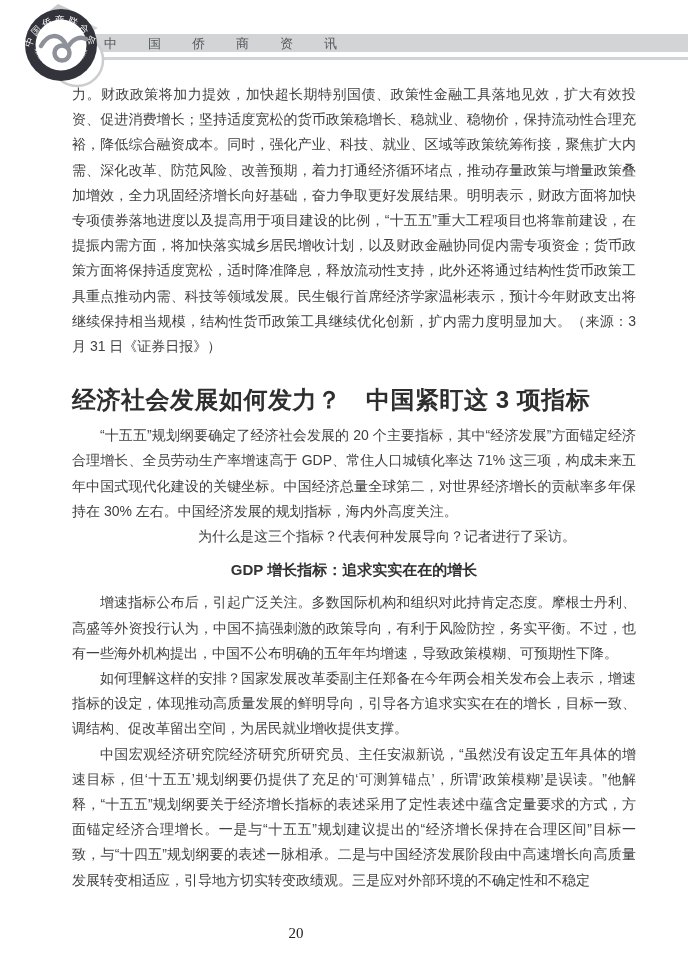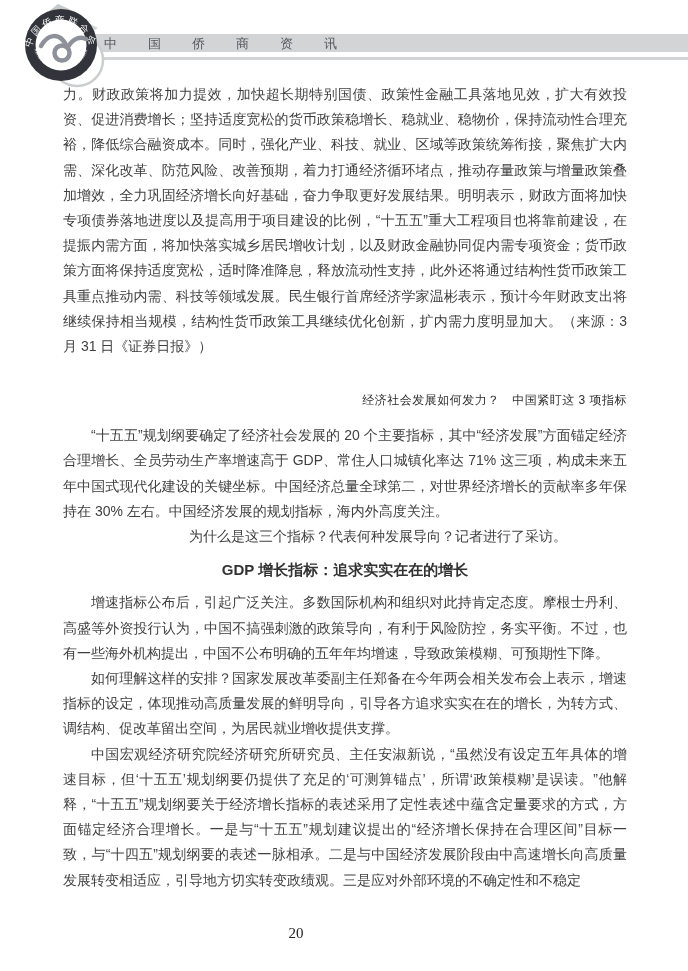--- a/index.html
+++ b/index.html
@@ -10,30 +10,30 @@
   
   .masthead-band{position:absolute;left:33px;right:0;top:34px;height:18px;background:#d2d4d6;}
   .masthead-rule{position:absolute;left:33px;right:0;top:57px;height:3px;background:#d2d4d6;}
   .masthead-title{
     position:absolute;left:104px;top:35px;font-size:13px;line-height:17px;
     letter-spacing:31px;color:#55585c;white-space:nowrap;
   }
   .logo{position:absolute;left:20px;top:3px;width:86px;height:86px;}
   
   .article{
-    position:absolute;left:63px;top:82px;width:564px;
+    position:absolute;left:72px;top:82px;width:564px;
     color:#3f3f3f;font-size:14px;line-height:25.2px;
     text-align:justify;text-justify:inter-character;
   }
   .article p{margin:0;text-indent:2em;}
   .article p.continuation{text-indent:0;}
   .article p.question{text-indent:4.7em;text-align:center;}
   .article-title{
-    font-size:12px;line-height:30px;font-weight:normal;color:#2e2e2e;
-    text-align:right;text-indent:0;margin:26px 0 8px 0;letter-spacing:0.5px;
+    font-size:24px;line-height:30px;font-weight:bold;color:#2e2e2e;
+    text-align:left;text-indent:0;margin:26px 0 8px 0;letter-spacing:0.5px;
   }
   .section-heading{
     font-size:15px;line-height:25.2px;font-weight:bold;color:#333333;
     text-align:center;text-indent:0;margin:8px;
   }
   
   .page-number{
     position:absolute;left:0;top:925px;width:592px;text-align:center;
     font-family:"Liberation Serif",serif;font-size:15px;color:#222222;
   }
@@ -84,21 +84,21 @@
 
     <h1 class="article-title">经济社会发展如何发力？　中国紧盯这 3 项指标</h1>
 
     <p>“十五五”规划纲要确定了经济社会发展的 20 个主要指标，其中“经济发展”方面锚定经济合理增长、全员劳动生产率增速高于 GDP、常住人口城镇化率达 71% 这三项，构成未来五年中国式现代化建设的关键坐标。中国经济总量全球第二，对世界经济增长的贡献率多年保持在 30% 左右。中国经济发展的规划指标，海内外高度关注。</p>
 
     <p class="question">为什么是这三个指标？代表何种发展导向？记者进行了采访。</p>
 
     <h2 class="section-heading">GDP 增长指标：追求实实在在的增长</h2>
 
     <p>增速指标公布后，引起广泛关注。多数国际机构和组织对此持肯定态度。摩根士丹利、高盛等外资投行认为，中国不搞强刺激的政策导向，有利于风险防控，务实平衡。不过，也有一些海外机构提出，中国不公布明确的五年年均增速，导致政策模糊、可预期性下降。</p>
-    <p>如何理解这样的安排？国家发展改革委副主任郑备在今年两会相关发布会上表示，增速指标的设定，体现推动高质量发展的鲜明导向，引导各方追求实实在在的增长，为转方式、调结构、促改革留出空间，为居民就业增收提供支撑。</p>
+    <p>如何理解这样的安排？国家发展改革委副主任郑备在今年两会相关发布会上表示，增速指标的设定，体现推动高质量发展的鲜明导向，引导各方追求实实在在的增长，目标一致、调结构、促改革留出空间，为居民就业增收提供支撑。</p>
     <p>中国宏观经济研究院经济研究所研究员、主任安淑新说，“虽然没有设定五年具体的增速目标，但‘十五五’规划纲要仍提供了充足的‘可测算锚点’，所谓‘政策模糊’是误读。”他解释，“十五五”规划纲要关于经济增长指标的表述采用了定性表述中蕴含定量要求的方式，方面锚定经济合理增长。一是与“十五五”规划建议提出的“经济增长保持在合理区间”目标一致，与“十四五”规划纲要的表述一脉相承。二是与中国经济发展阶段由中高速增长向高质量发展转变相适应，引导地方切实转变政绩观。三是应对外部环境的不确定性和不稳定</p>
   </main>
 
   <footer>
     <div class="page-number">20</div>
   </footer>
 
 </div>
 
 </body></html>

